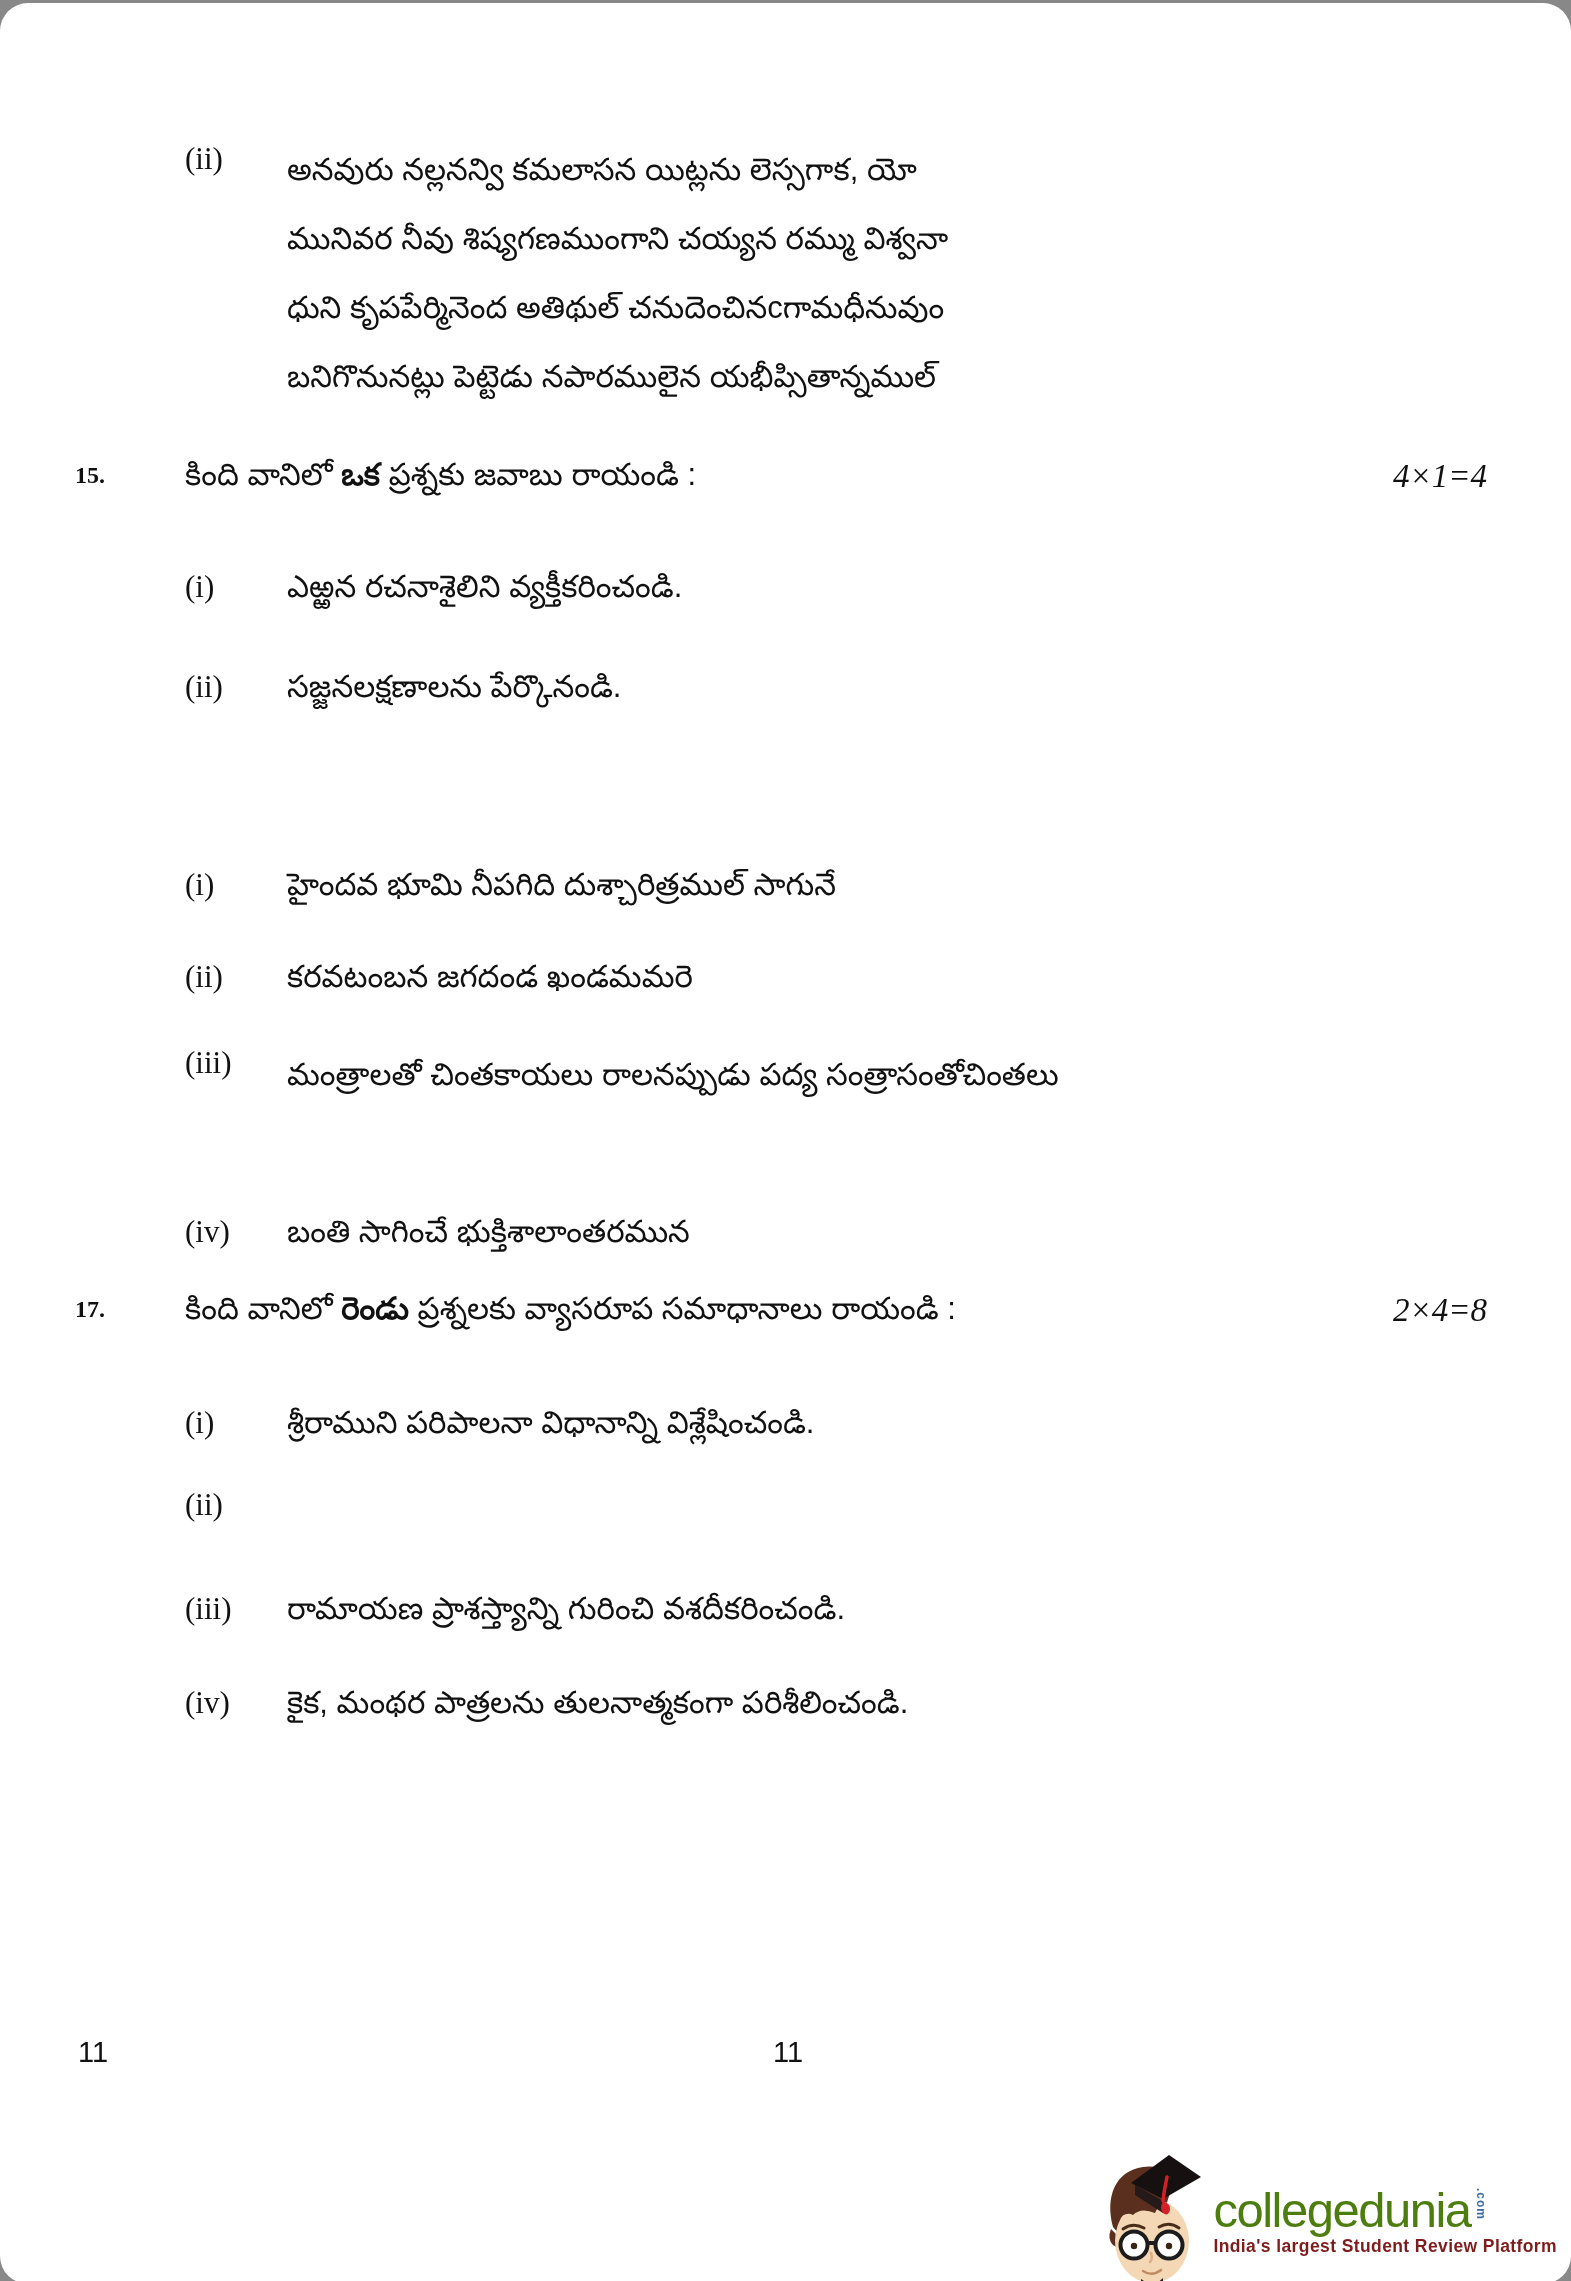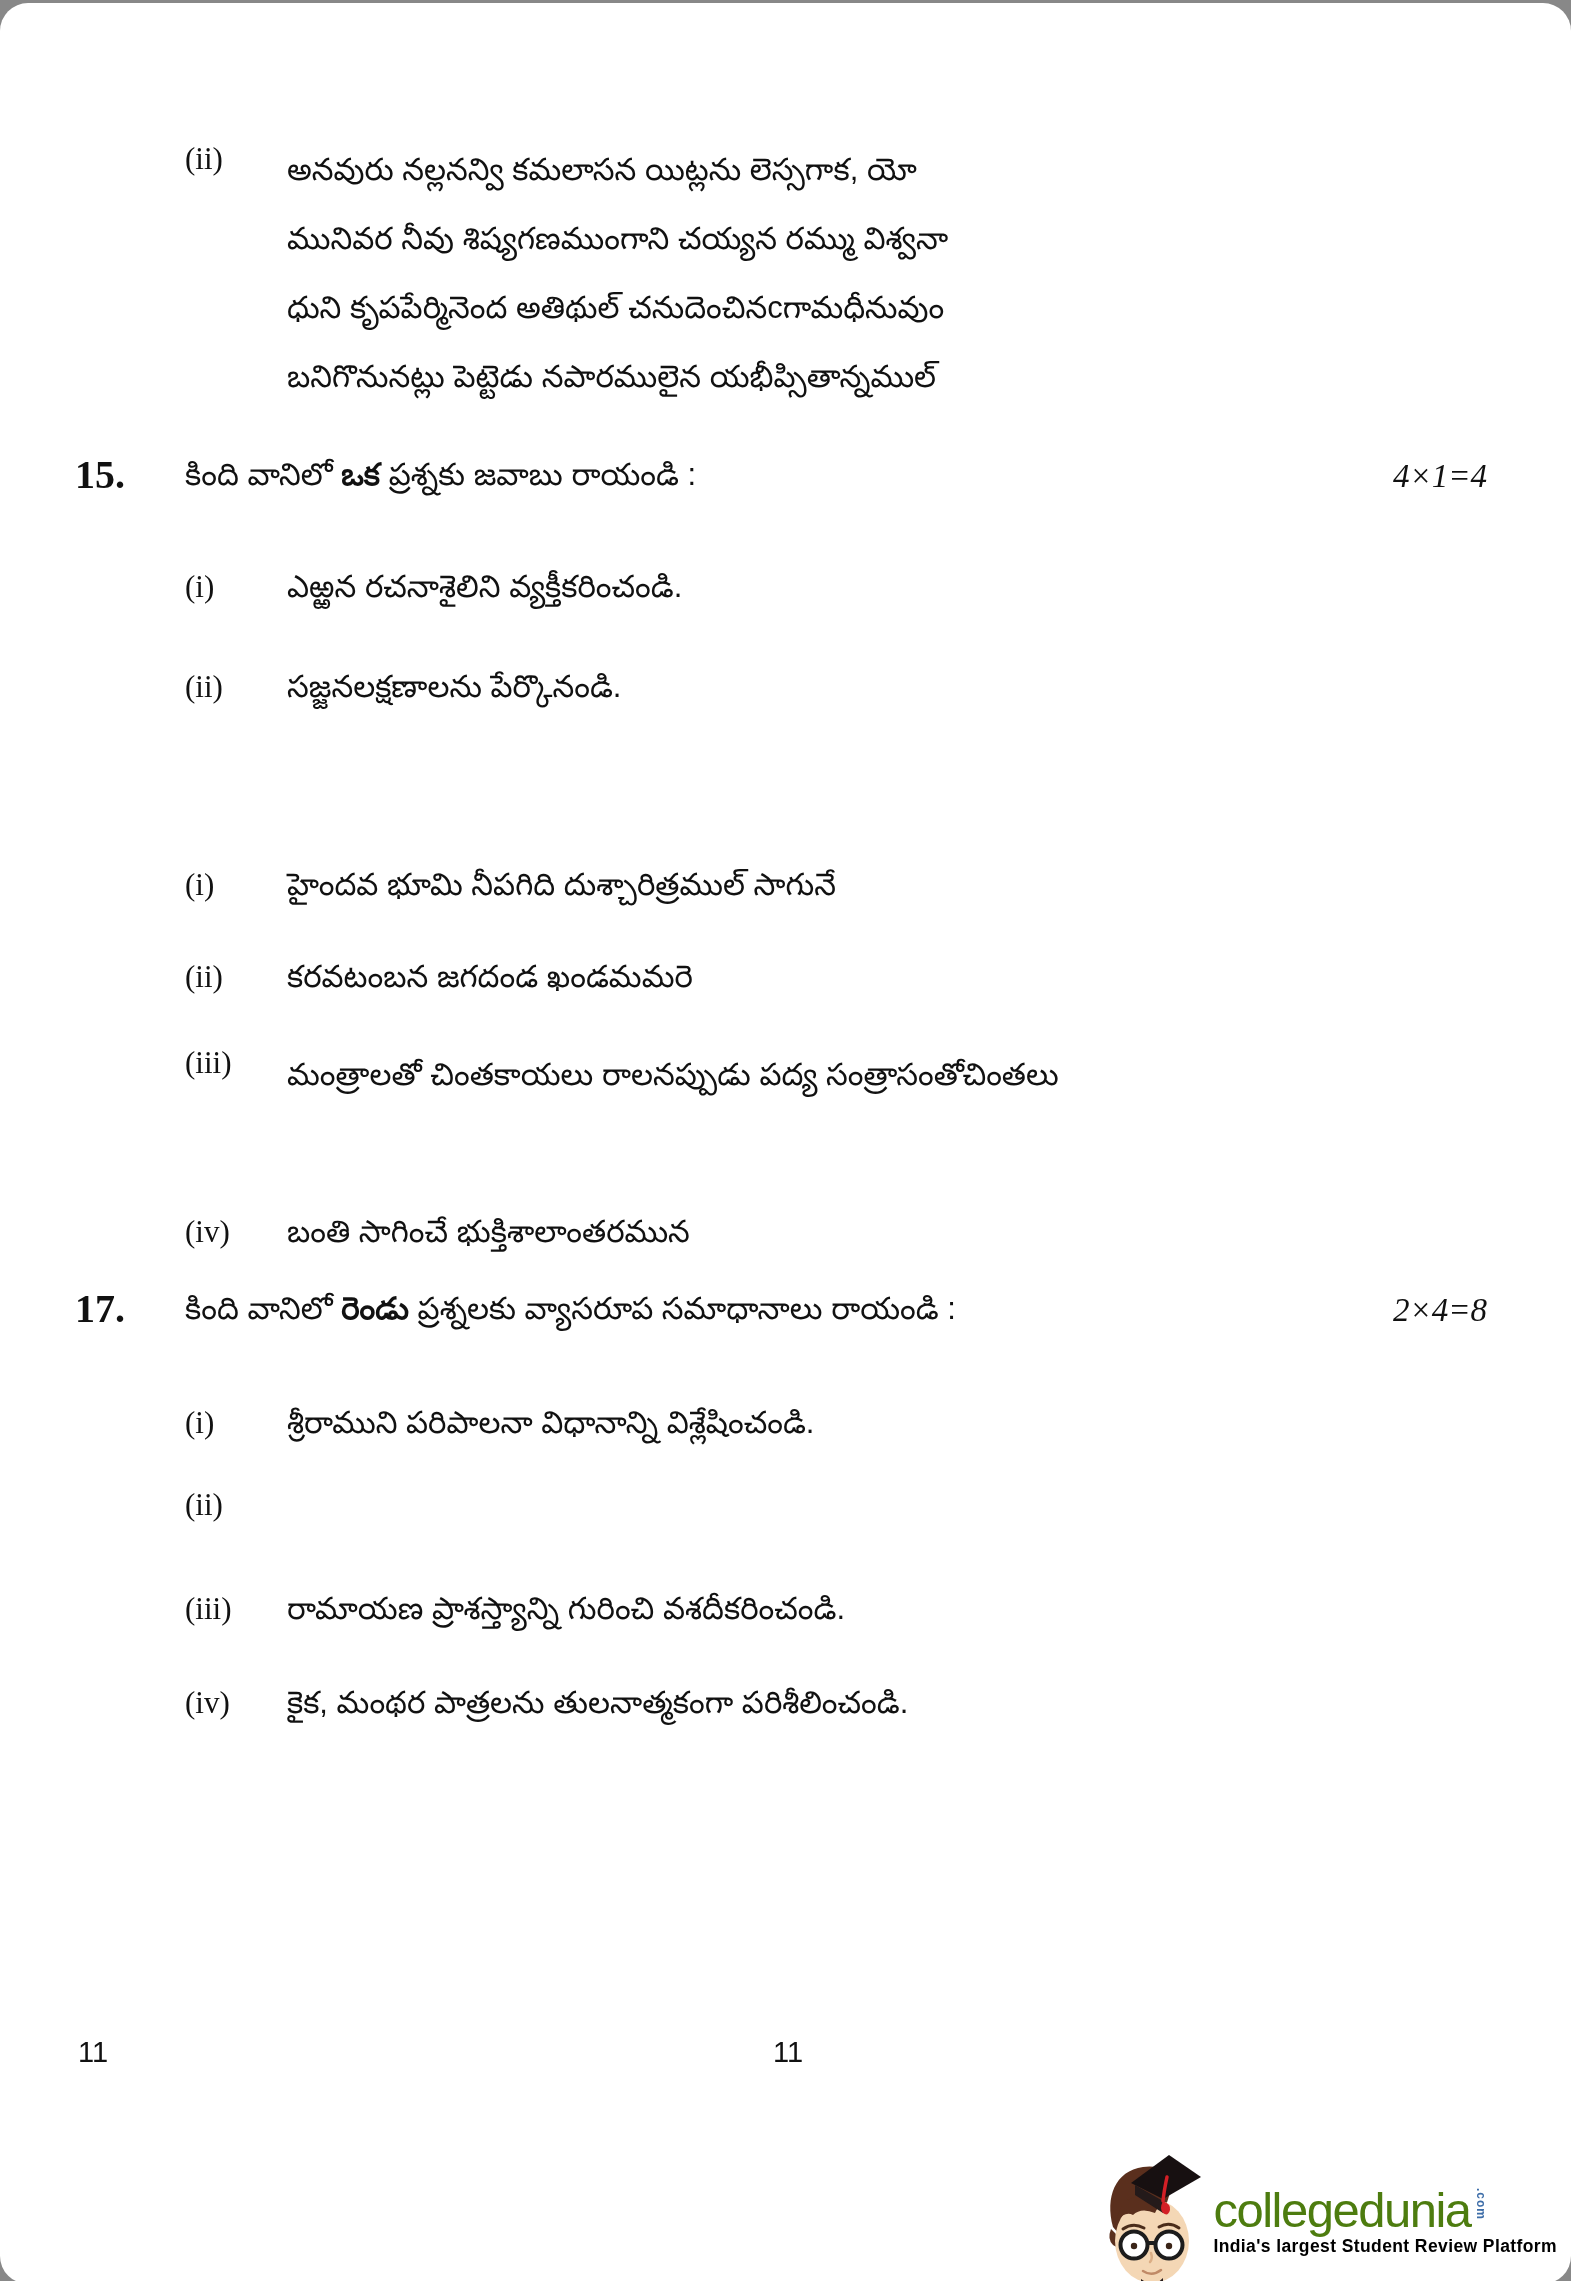--- a/index.html
+++ b/index.html
@@ -13,21 +13,21 @@
     overflow: hidden;
     font-family: "Liberation Sans", sans-serif;
     color: #111111;
     border-radius: 28px;
   }
   .row { position: absolute; left: 0; right: 0; }
   
   .q-num {
     position: absolute; left: 75px; top: 0;
     font-family: "Liberation Serif", serif;
-    font-weight: bold; font-size: 40px; line-height: 48px;
+    font-weight: bold; font-size: 24px; line-height: 48px;
   }
   .q-heading {
     margin-left: 185px; margin-right: 230px;
     font-size: 31px; line-height: 48px;
   }
   .q-heading .b { font-weight: bold; }
   .q-marks {
     position: absolute; right: 84px; top: 2px;
     font-family: "Liberation Serif", serif;
     font-style: italic; font-size: 33px; line-height: 46px;
@@ -66,21 +66,21 @@
   .brand-com {
     writing-mode: vertical-rl;
     font-family: "Liberation Sans", sans-serif;
     font-weight: bold; font-size: 12px; letter-spacing: 1px;
     color: #3d6da8; margin-left: 3px; height: 40px;
   }
   .tagline {
     margin-top: 4px;
     font-family: "Liberation Sans", sans-serif;
     font-weight: bold; font-size: 17.5px; letter-spacing: 0.4px;
-    color: #000000; white-space: nowrap;
+    color: #7f1d1d; white-space: nowrap;
   }
 </style>
 </head>
 <body>
 
 <div class="page">
 
   <div class="row verse" style="top:132px">
     <span class="c-label">(ii)</span>
     <div class="c-text">

